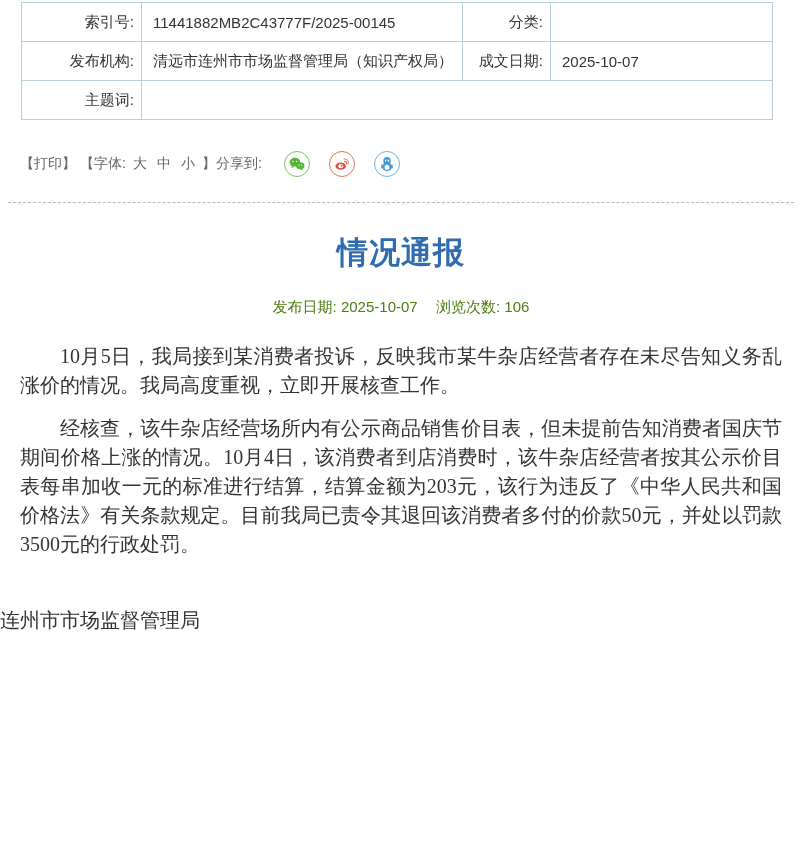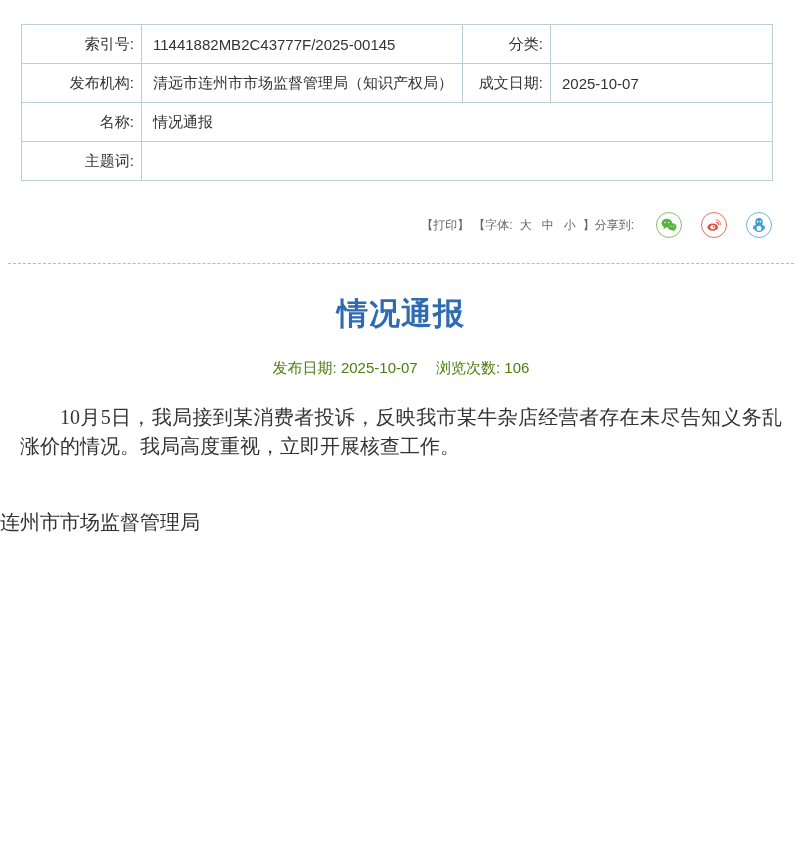--- a/index.html
+++ b/index.html
@@ -3,21 +3,21 @@
 <meta charset="utf-8">
 <style>
   * { box-sizing: border-box; margin: 0; padding: 0; }
   html, body { background: #ffffff; }
   body {
     width: 802px;
     min-height: 851px;
     font-family: "Liberation Sans", sans-serif;
     color: #333;
   }
-  .page { width: 802px; padding-top: 16px; margin-top: 8px; }
+  .page { width: 802px; padding-top: 2px; }
 
   
   table.meta {
     border-collapse: collapse;
     table-layout: fixed;
     width: 751px;
     margin-left: 21px;
     font-size: 15px;
     color: #333;
   }
@@ -28,24 +28,24 @@
     white-space: nowrap;
   }
   td.lbl { text-align: right; padding-right: 7px; color: #333; }
   td.val { text-align: left; padding-left: 11px; }
 
   
   .toolbar {
     margin-top: 30px;
     padding: 0 30px 0 20px;
     display: flex;
-    justify-content: flex-end;
+    justify-content: flex-start;
     align-items: center;
     height: 28px;
-    font-size: 12px;
+    font-size: 14px;
     color: #666;
   }
   .tools-left { display: flex; align-items: center; gap: 4px; }
   .tool-btn { cursor: pointer; color: #666; }
   .font-size-opt { cursor: pointer; margin: 0 3px; }
   .share-group { display: flex; align-items: center; gap: 19px; }
   .share-label { color: #666; margin-right: 3px; }
   .share-btn {
     width: 26px; height: 26px;
     border-radius: 50%;
@@ -118,24 +118,20 @@
       <td class="lbl">索引号:</td>
       <td class="val">11441882MB2C43777F/2025-00145</td>
       <td class="lbl">分类:</td>
       <td class="val"></td>
     </tr>
     <tr>
       <td class="lbl">发布机构:</td>
       <td class="val">清远市连州市市场监督管理局（知识产权局）</td>
       <td class="lbl">成文日期:</td>
       <td class="val">2025-10-07</td>
-    </tr>
-    <tr>
-      <td class="lbl">名称:</td>
-      <td class="val" colspan="3">情况通报</td>
     </tr>
     <tr>
       <td class="lbl">主题词:</td>
       <td class="val" colspan="3"></td>
     </tr>
   </tbody>
     </table>
 
   <div class="toolbar">
     <div class="tools-left">
@@ -196,20 +192,21 @@
   <div class="article-meta">
     <span>发布日期:</span>
     <span>2025-10-07</span>
     <span class="sep"></span>
     <span>浏览次数:</span>
     <span>106</span>
   </div>
 
   <div class="article-body">
     <p>10月5日，我局接到某消费者投诉，反映我市某牛杂店经营者存在未尽告知义务乱涨价的情况。我局高度重视，立即开展核查工作。</p>
+    <p>经核查，该牛杂店经营场所内有公示商品销售价目表，但未提前告知消费者国庆节期间价格上涨的情况。10月4日，该消费者到店消费时，该牛杂店经营者按其公示价目表每串加收一元的标准进行结算，结算金额为203元，该行为违反了《中华人民共和国价格法》有关条款规定。目前我局已责令其退回该消费者多付的价款50元，并处以罚款3500元的行政处罚。</p>
   </div>
 
   <div class="signature-block">
     <div class="sig-org">连州市市场监督管理局</div>
 
   </div>
 
 </div>
 
 </body></html>

